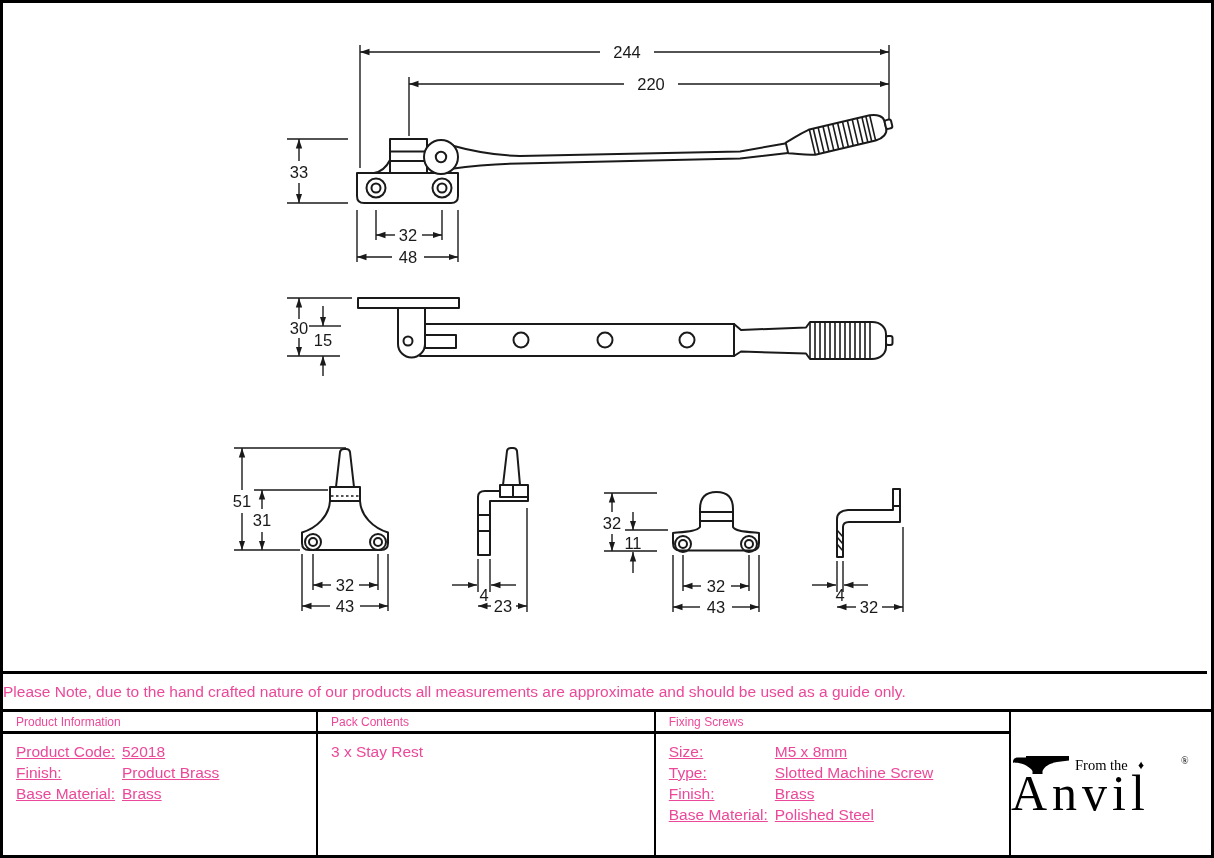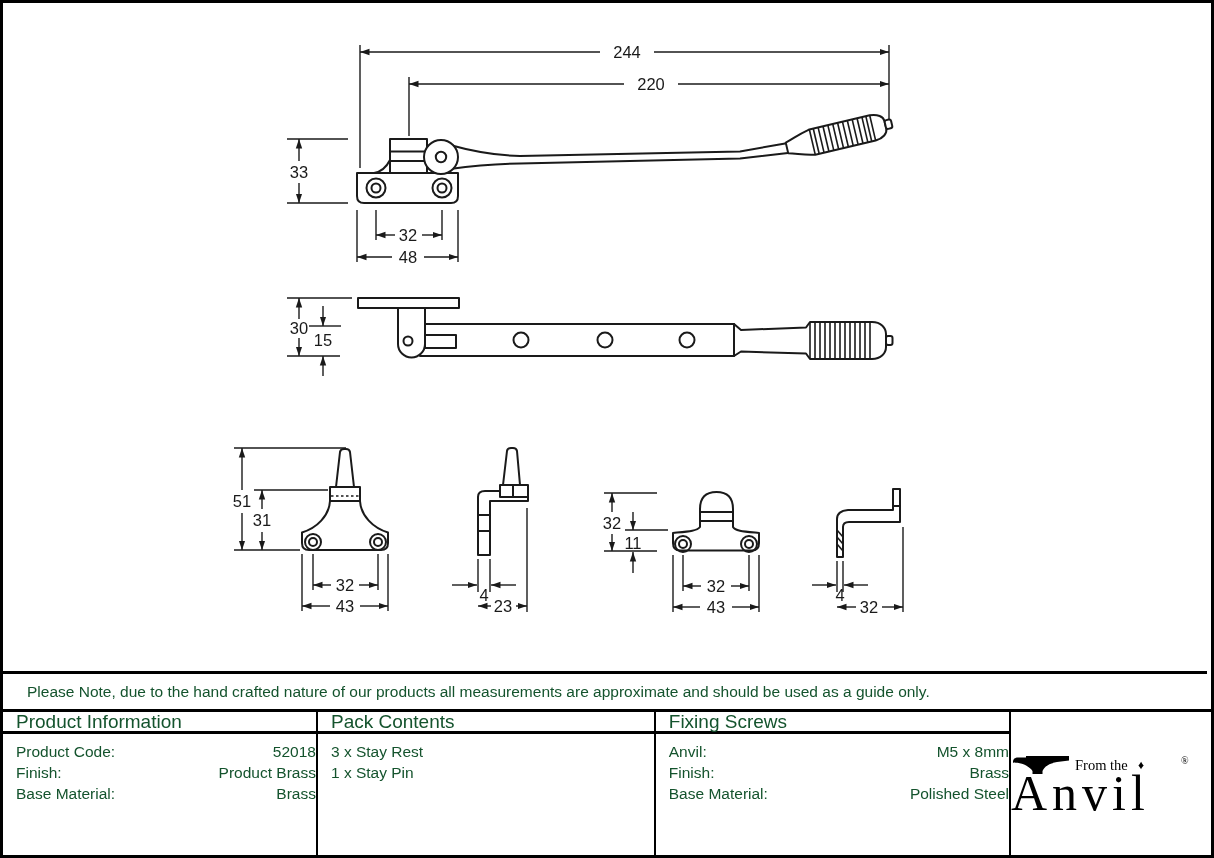--- a/index.html
+++ b/index.html
@@ -3,55 +3,55 @@
 <meta charset="utf-8">
 <style>
   html,body{margin:0;padding:0;background:#e8e8e8;}
   .page{
     position:relative;
     width:1214px;height:858px;
     background:#fff;
     border:3px solid #000;
     box-sizing:border-box;
     font-family:"Liberation Sans",sans-serif;
-    color:#14532d;
+    color:#ec4899;
     margin:0 auto;
     overflow:hidden;
   }
   .drawing-svg{position:absolute;top:0;left:0;}
   .drawing-svg .out{fill:none;stroke:#1a1a1a;stroke-width:2;stroke-linejoin:round;stroke-linecap:round;}
   .drawing-svg .solid{fill:#fff;stroke:#1a1a1a;stroke-width:2;stroke-linejoin:round;}
   .drawing-svg .dim{fill:none;stroke:#1a1a1a;stroke-width:1.4;}
   .drawing-svg .thin{fill:none;stroke:#1a1a1a;stroke-width:1.6;}
   .drawing-svg text{font-family:"Liberation Sans",sans-serif;font-size:16.5px;fill:#1a1a1a;text-anchor:middle;}
   .note-row{
     position:absolute;left:0;right:4px;top:668px;height:38px;
     border-top:3px solid #000;box-sizing:border-box;
-    display:flex;align-items:center;padding-left:24px;
+    display:flex;align-items:center;padding-left:0;
     font-size:15.5px;
   }
   .spec-table{
     position:absolute;left:0;right:0;top:706px;bottom:0;
     border-top:3px solid #000;box-sizing:border-box;
     display:flex;flex-direction:row;
   }
   .spec-col{box-sizing:border-box;border-right:2px solid #000;}
   .spec-col.col-product{width:344px;}
   .spec-col.col-pack{width:369px;}
   .spec-col.col-fixing{width:388px;}
   .spec-col.col-logo{flex:1;border-right:none;display:flex;align-items:center;justify-content:center;}
   .spec-header{
     height:22px;border-bottom:3px solid #000;box-sizing:border-box;
     display:flex;align-items:center;padding-left:13px;
-    font-size:19px;
+    font-size:12px;
   }
   .spec-body{padding:7px 0 0 13px;font-size:15.5px;}
-  .spec-row{display:flex;height:21px;align-items:center;}
+  .spec-row{display:flex;height:21px;align-items:center;text-decoration:underline;}
   .spec-label{width:106px;flex:none;}
-  .spec-value{flex:1;text-align:right;}
+  .spec-value{flex:1;}
   .pack-item{height:21px;display:flex;align-items:center;}
   .logo-box{position:relative;width:200px;height:64px;}
   .logo-box svg{display:block;}
   .logo-brand{font-family:"Liberation Serif",serif;font-size:50px;letter-spacing:5px;fill:#000;text-anchor:start;}
   .logo-prefix{font-family:"Liberation Serif",serif;font-size:14.5px;fill:#000;text-anchor:start;}
   .logo-diamond{font-family:"Liberation Serif",serif;font-size:12px;fill:#000;text-anchor:start;}
   .logo-reg{font-family:"Liberation Serif",serif;font-size:10px;fill:#000;text-anchor:start;}
 </style>
 </head>
 <body>
@@ -326,30 +326,33 @@
           <span class="spec-label">Base Material:</span>
           <span class="spec-value">Brass</span>
         </div>
       </div>
     </div>
 
     <div class="spec-col col-pack">
       <div class="spec-header">Pack Contents</div>
       <div class="spec-body">
         <div class="pack-item">3 x Stay Rest</div>
-        <div class="pack-item">1 x Stay Pin</div>
       </div>
     </div>
 
     <div class="spec-col col-fixing">
       <div class="spec-header">Fixing Screws</div>
       <div class="spec-body">
         <div class="spec-row">
-          <span class="spec-label">Anvil:</span>
+          <span class="spec-label">Size:</span>
           <span class="spec-value">M5 x 8mm</span>
+        </div>
+        <div class="spec-row">
+          <span class="spec-label">Type:</span>
+          <span class="spec-value">Slotted Machine Screw</span>
         </div>
         <div class="spec-row">
           <span class="spec-label">Finish:</span>
           <span class="spec-value">Brass</span>
         </div>
         <div class="spec-row">
           <span class="spec-label">Base Material:</span>
           <span class="spec-value">Polished Steel</span>
         </div>
       </div>

